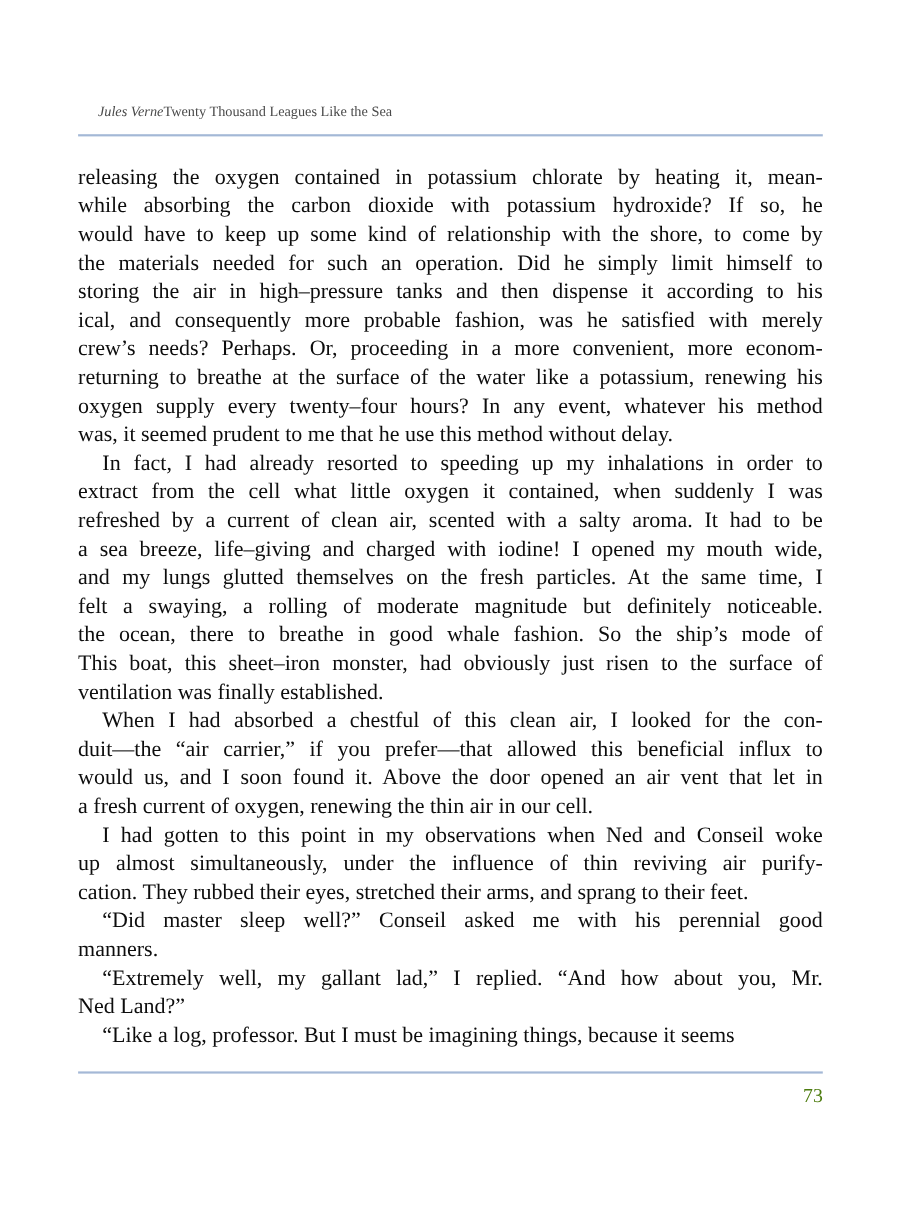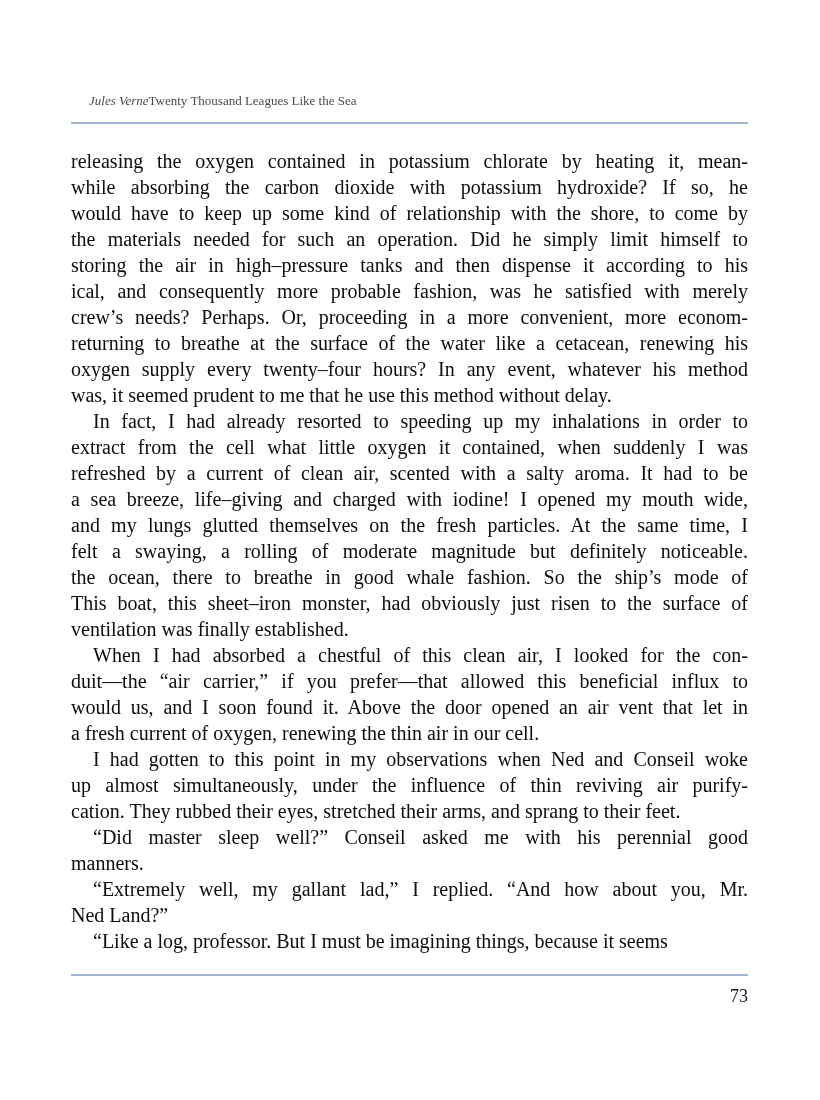--- a/index.html
+++ b/index.html
@@ -54,21 +54,21 @@
   .line.last { text-align-last: left; }
   .line.indent { text-indent: 22px; }
   .page-num {
     position: absolute;
     left: 71px;
     top: 984px;
     width: 677px;
     text-align: right;
     font-size: 18px;
     line-height: 24px;
-    color: #0f172a;
+    color: #4d7c0f;
   }
 </style>
 </head>
 <body>
 
 <div class="page">
 
   <div class="header-row">
     <span class="author">Jules Verne</span>
     <span class="booktitle">Twenty Thousand Leagues Like the Sea</span>
@@ -77,21 +77,21 @@
   <div class="rule top"></div>
 
   <div class="body-text">
       <div class="line">releasing the oxygen contained in potassium chlorate by heating it, mean-</div>
       <div class="line">while absorbing the carbon dioxide with potassium hydroxide? If so, he</div>
       <div class="line">would have to keep up some kind of relationship with the shore, to come by</div>
       <div class="line">the materials needed for such an operation. Did he simply limit himself to</div>
       <div class="line">storing the air in high–pressure tanks and then dispense it according to his</div>
       <div class="line">ical, and consequently more probable fashion, was he satisfied with merely</div>
       <div class="line">crew’s needs? Perhaps. Or, proceeding in a more convenient, more econom-</div>
-      <div class="line">returning to breathe at the surface of the water like a cetacean, renewing his</div>
+      <div class="line">returning to breathe at the surface of the water like a potassium, renewing his</div>
       <div class="line">oxygen supply every twenty–four hours? In any event, whatever his method</div>
       <div class="line last">was, it seemed prudent to me that he use this method without delay.</div>
       <div class="line indent">In fact, I had already resorted to speeding up my inhalations in order to</div>
       <div class="line">extract from the cell what little oxygen it contained, when suddenly I was</div>
       <div class="line">refreshed by a current of clean air, scented with a salty aroma. It had to be</div>
       <div class="line">a sea breeze, life–giving and charged with iodine! I opened my mouth wide,</div>
       <div class="line">and my lungs glutted themselves on the fresh particles. At the same time, I</div>
       <div class="line">felt a swaying, a rolling of moderate magnitude but definitely noticeable.</div>
       <div class="line">the ocean, there to breathe in good whale fashion. So the ship’s mode of</div>
       <div class="line">This boat, this sheet–iron monster, had obviously just risen to the surface of</div>

